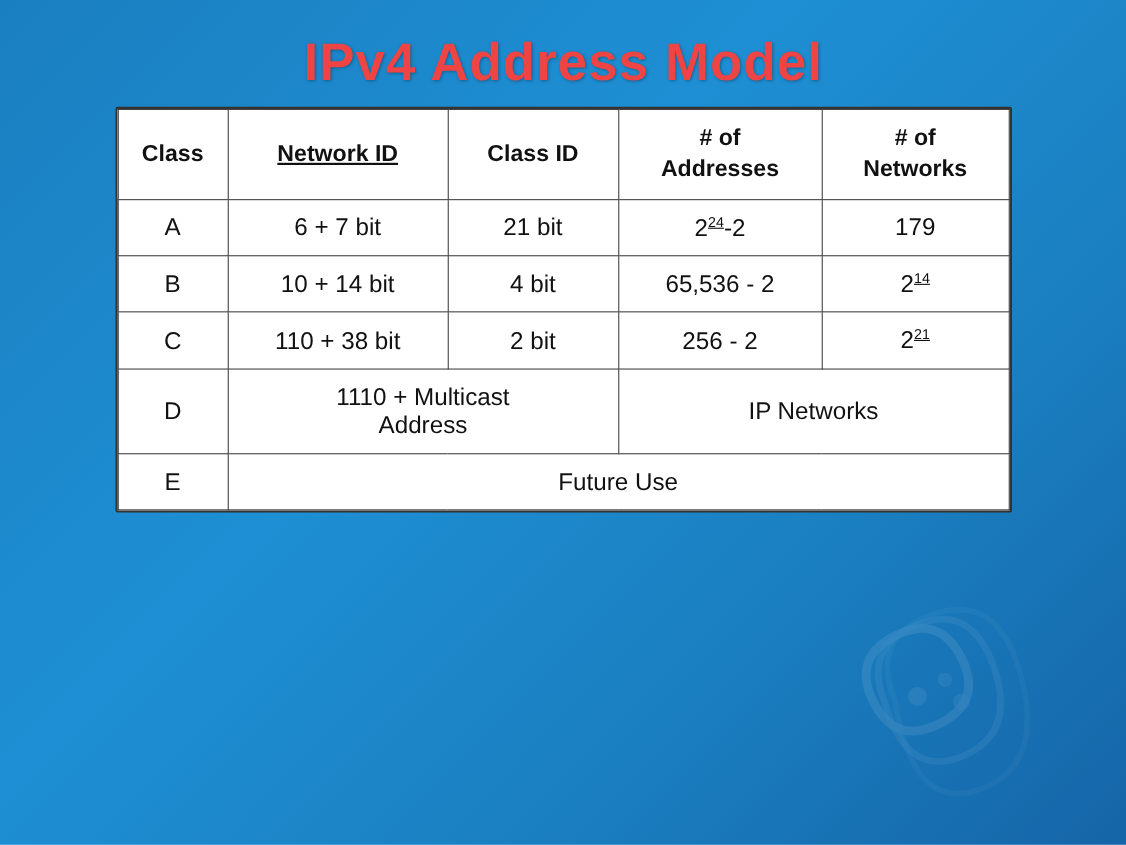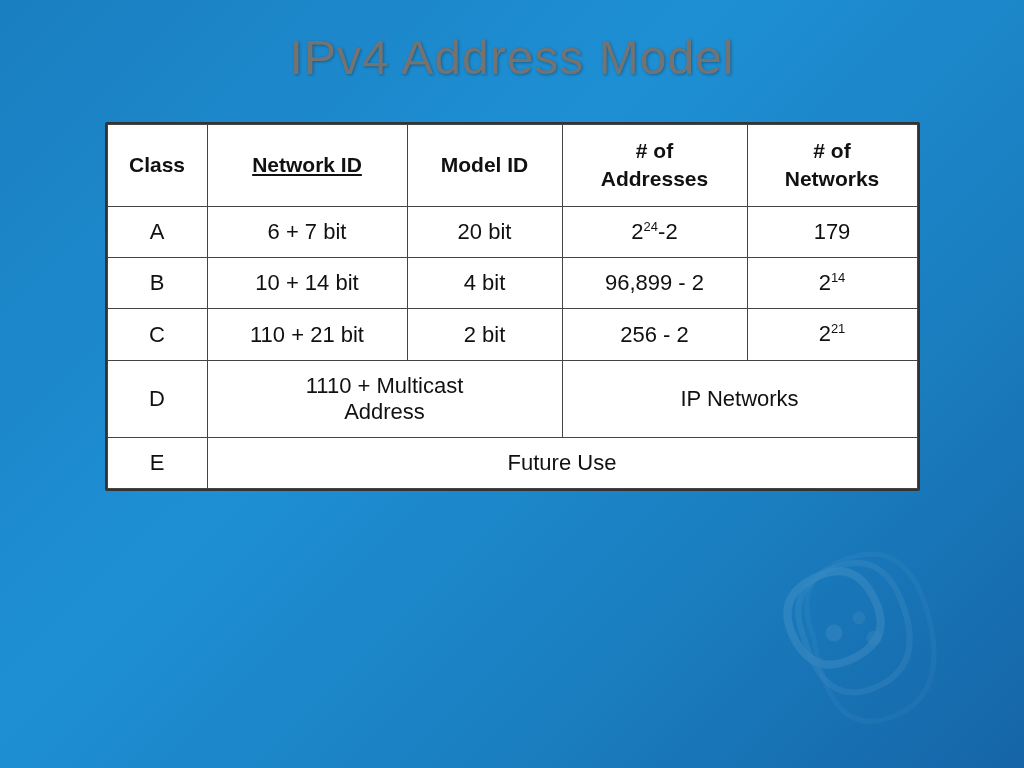--- a/index.html
+++ b/index.html
@@ -25,25 +25,25 @@
       position: absolute;
       bottom: 30px;
       right: 60px;
       width: 250px;
       height: 200px;
       opacity: 0.12;
       pointer-events: none;
     }
 
     .page-title {
-      color: #737373;
+      color: #ef4444;
       font-size: 48px;
-      font-weight: normal;
+      font-weight: bold;
       margin-top: 30px;
-      margin-bottom: 37px;
+      margin-bottom: 12px;
       text-shadow: 1px 1px 3px rgba(0,0,0,0.3);
       letter-spacing: 1px;
     }
 
     .table-container {
       background: white;
       border: 2px solid #333;
       border-radius: 2px;
     }
 
@@ -84,63 +84,64 @@
     .addr-col {
       width: 185px;
     }
 
     .net-col {
       width: 170px;
     }
 
     sup {
       font-size: 13px;
+      text-decoration: underline;
     }
   </style>
 </head>
 <body>
 
 <h1 class="page-title">IPv4 Address Model</h1>
 
 <div class="table-container">
   <table>
     <thead>
       <tr class="header-row">
         <td class="class-col">Class</td>
         <td class="network-col">Network ID</td>
-        <td class="host-col">Model ID</td>
+        <td class="host-col">Class ID</td>
         <td class="addr-col">
           # of<br>Addresses
         </td>
         <td class="net-col">
           # of<br>Networks
         </td>
       </tr>
     </thead>
     <tbody>
 
       <tr>
         <td>A</td>
         <td>6 + 7 bit</td>
-        <td>20 bit</td>
+        <td>21 bit</td>
         <td>2<sup>24</sup>-2</td>
         <td>179</td>
       </tr>
 
       <tr>
         <td>B</td>
         <td>10 + 14 bit</td>
         <td>4 bit</td>
-        <td>96,899 - 2</td>
+        <td>65,536 - 2</td>
         <td>2<sup>14</sup></td>
       </tr>
 
       <tr>
         <td>C</td>
-        <td>110 + 21 bit</td>
+        <td>110 + 38 bit</td>
         <td>2 bit</td>
         <td>256 - 2</td>
         <td>2<sup>21</sup></td>
       </tr>
 
       <tr>
         <td>D</td>
         <td colspan="2">1110 + Multicast<br>Address</td>
         <td colspan="2">IP Networks</td>
       </tr>

